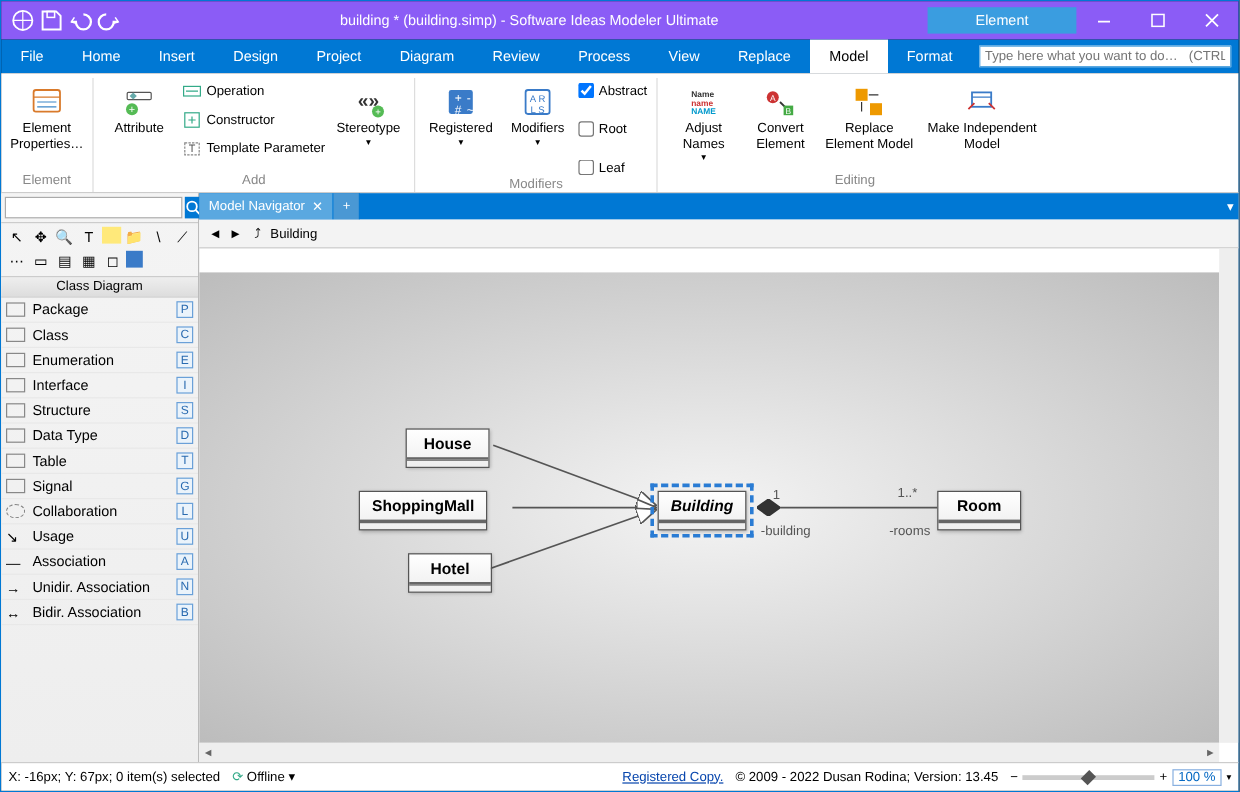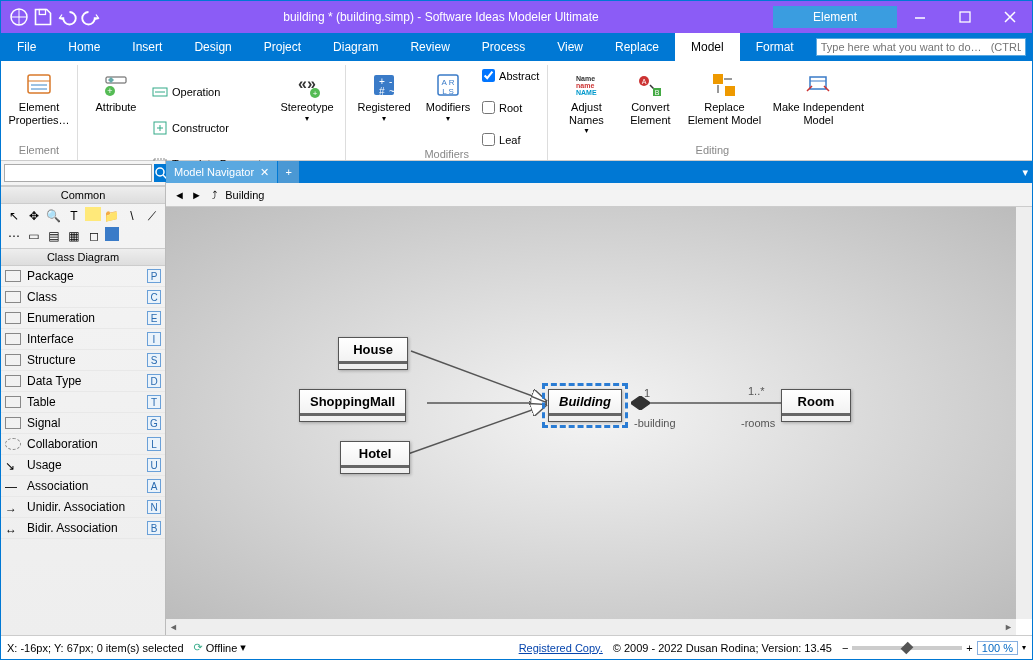--- a/index.html
+++ b/index.html
@@ -16,21 +16,21 @@
 .menuitem { padding: 0 16px; display: flex; align-items: center; cursor: pointer; }
 .menuitem.active { background: #fff; color: #000; }
 .menubar .search { margin-left: auto; width: 240px; padding: 0 6px; display:flex; align-items:center; }
 .menubar .search input { width: 100%; font-size: 11px; padding: 2px 4px; border: 1px solid #5aa8e0; background:#fff; color:#777; }
 .ribbon { background: #fff; border-bottom: 1px solid #ccc; height: 100px; display: flex; padding: 4px 0 0 0; font-size: 11px; }
 .rgroup { border-right: 1px solid #ddd; padding: 2px 8px; display: flex; flex-direction: column; }
 .rgroup .body { flex: 1; display: flex; gap: 4px; align-items: flex-start; }
 .rgroup .label { text-align: center; color: #888; font-size: 11px; padding: 2px 0; }
 .bigbtn { display: flex; flex-direction: column; align-items: center; justify-content: flex-start; width: 60px; cursor: pointer; text-align: center; line-height: 1.15; padding-top: 4px; }
 .bigbtn .ico { width: 28px; height: 28px; margin-bottom: 2px; display:flex; align-items:center; justify-content:center; }
-.smallbtns { display: flex; flex-direction: column; gap: 18px; margin-top: 16px; }
+.smallbtns { display: flex; flex-direction: column; gap: 6px; }
 .smallbtn { display: flex; align-items: center; gap: 4px; cursor: pointer; padding: 1px 2px; }
 .smallbtn .ico { width: 16px; height: 16px; display:inline-flex; align-items:center; justify-content:center; }
 .checks { display: flex; flex-direction: column; gap: 19px; padding-top: 2px; }
 .check { display: flex; align-items: center; gap: 4px; font-size: 11px; }
 .check input { width: 13px; height: 13px; }
 .content { flex: 1; display: flex; min-height: 0; background:#fff; }
 .leftpanel { width: 165px; background: linear-gradient(#f4f4f4,#eee); display: flex; flex-direction: column; font-size: 12px; border-right: 1px solid #bbb; }
 .searchrow { display: flex; padding: 3px; gap: 2px; border-bottom: 1px solid #ccc; }
 .searchrow input { flex: 1; font-size: 11px; padding: 2px; border: 1px solid #aaa; }
 .searchrow .sbtn { width: 20px; background: #0078d4; color: #fff; display: flex; align-items: center; justify-content: center; cursor: pointer; }
@@ -45,21 +45,21 @@
 .rightarea { flex: 1; display: flex; flex-direction: column; min-width: 0; }
 .tabstrip { background: #0078d4; height: 22px; display: flex; align-items: center; color: #fff; font-size: 11px; }
 .tab { background: #5aa8e0; padding: 2px 8px; display: flex; align-items: center; gap: 6px; height: 22px; border-right: 1px solid #0078d4; }
 .tab .x { cursor: pointer; }
 .tab.add { background: #4a98d4; width: 22px; justify-content: center; cursor:pointer; }
 .tabstrip .rt { margin-left: auto; padding: 0 4px; }
 .breadcrumb { height: 24px; background: #f3f3f3; border-bottom: 1px solid #ccc; display: flex; align-items: center; font-size: 11px; gap: 8px; padding: 0 6px; }
 .breadcrumb .nav { display:flex; gap:2px; }
 .breadcrumb .nav span { cursor:pointer; padding:0 2px; }
 .canvas-wrap { flex: 1; position: relative; overflow: hidden; }
-.canvas { position: absolute; inset: 0 16px 16px 0; background: radial-gradient(ellipse at center, #f4f4f4 0%, #bcbcbc 100%); }
+.canvas { position: absolute; inset: 0 16px 16px 0; background: radial-gradient(ellipse at center, #f4f4f4 0%, #bcbcbc 100%); margin-top: 20px; }
 .vscroll { position: absolute; right: 0; top: 0; bottom: 16px; width: 16px; background: #eee; }
 .hscroll { position: absolute; left: 0; right: 16px; bottom: 0; height: 16px; background: #eee; display:flex; align-items:center; }
 .hscroll::before { content:"◄"; font-size:9px; color:#666; padding:0 3px; }
 .hscroll::after { content:"►"; font-size:9px; color:#666; padding:0 3px; margin-left:auto; }
 .dg-svg { position:absolute; inset:0; width:100%; height:100%; }
 .cls-box { background: linear-gradient(#fff,#eee); border: 1px solid #555; font-size: 13px; font-weight: bold; text-align: center; min-width: 70px; box-shadow: 1px 1px 3px rgba(0,0,0,0.25); font-family: "Segoe UI"; }
 .cls-box .hdr { padding: 4px 10px; border-bottom: 2px solid #666; }
 .cls-box .sect { height: 6px; border-top: 1px solid #666; }
 .cls-sel { outline: 3px dashed #2a7cd4; outline-offset: 3px; }
 .cls-sel .hdr { font-style: italic; }
@@ -323,21 +323,20 @@
     <div class="leftpanel">
       <div class="searchrow">
         <input style="">
         <div class="sbtn">
             <svg width="14" height="14" viewBox="0 0 14 14">
               <circle cx="6" cy="6" r="4" fill="none" stroke="#fff" stroke-width="1.5"></circle>
               <line x1="9" y1="9" x2="13" y2="13" stroke="#fff" stroke-width="1.5"></line>
             </svg>
           </div>
       </div>
-      <div class="panel-hdr">Common</div>
       <div class="toolstrip">
         <span class="toolico">↖</span>
         <span class="toolico">✥</span>
         <span class="toolico">🔍</span>
         <span class="toolico">T</span>
         <span class="toolico" style="background:#ffe97a;width:16px;height:14px"></span>
         <span class="toolico">📁</span>
         <span class="toolico">\</span>
         <span class="toolico">⟋</span>
         <span class="toolico">⋯</span>

